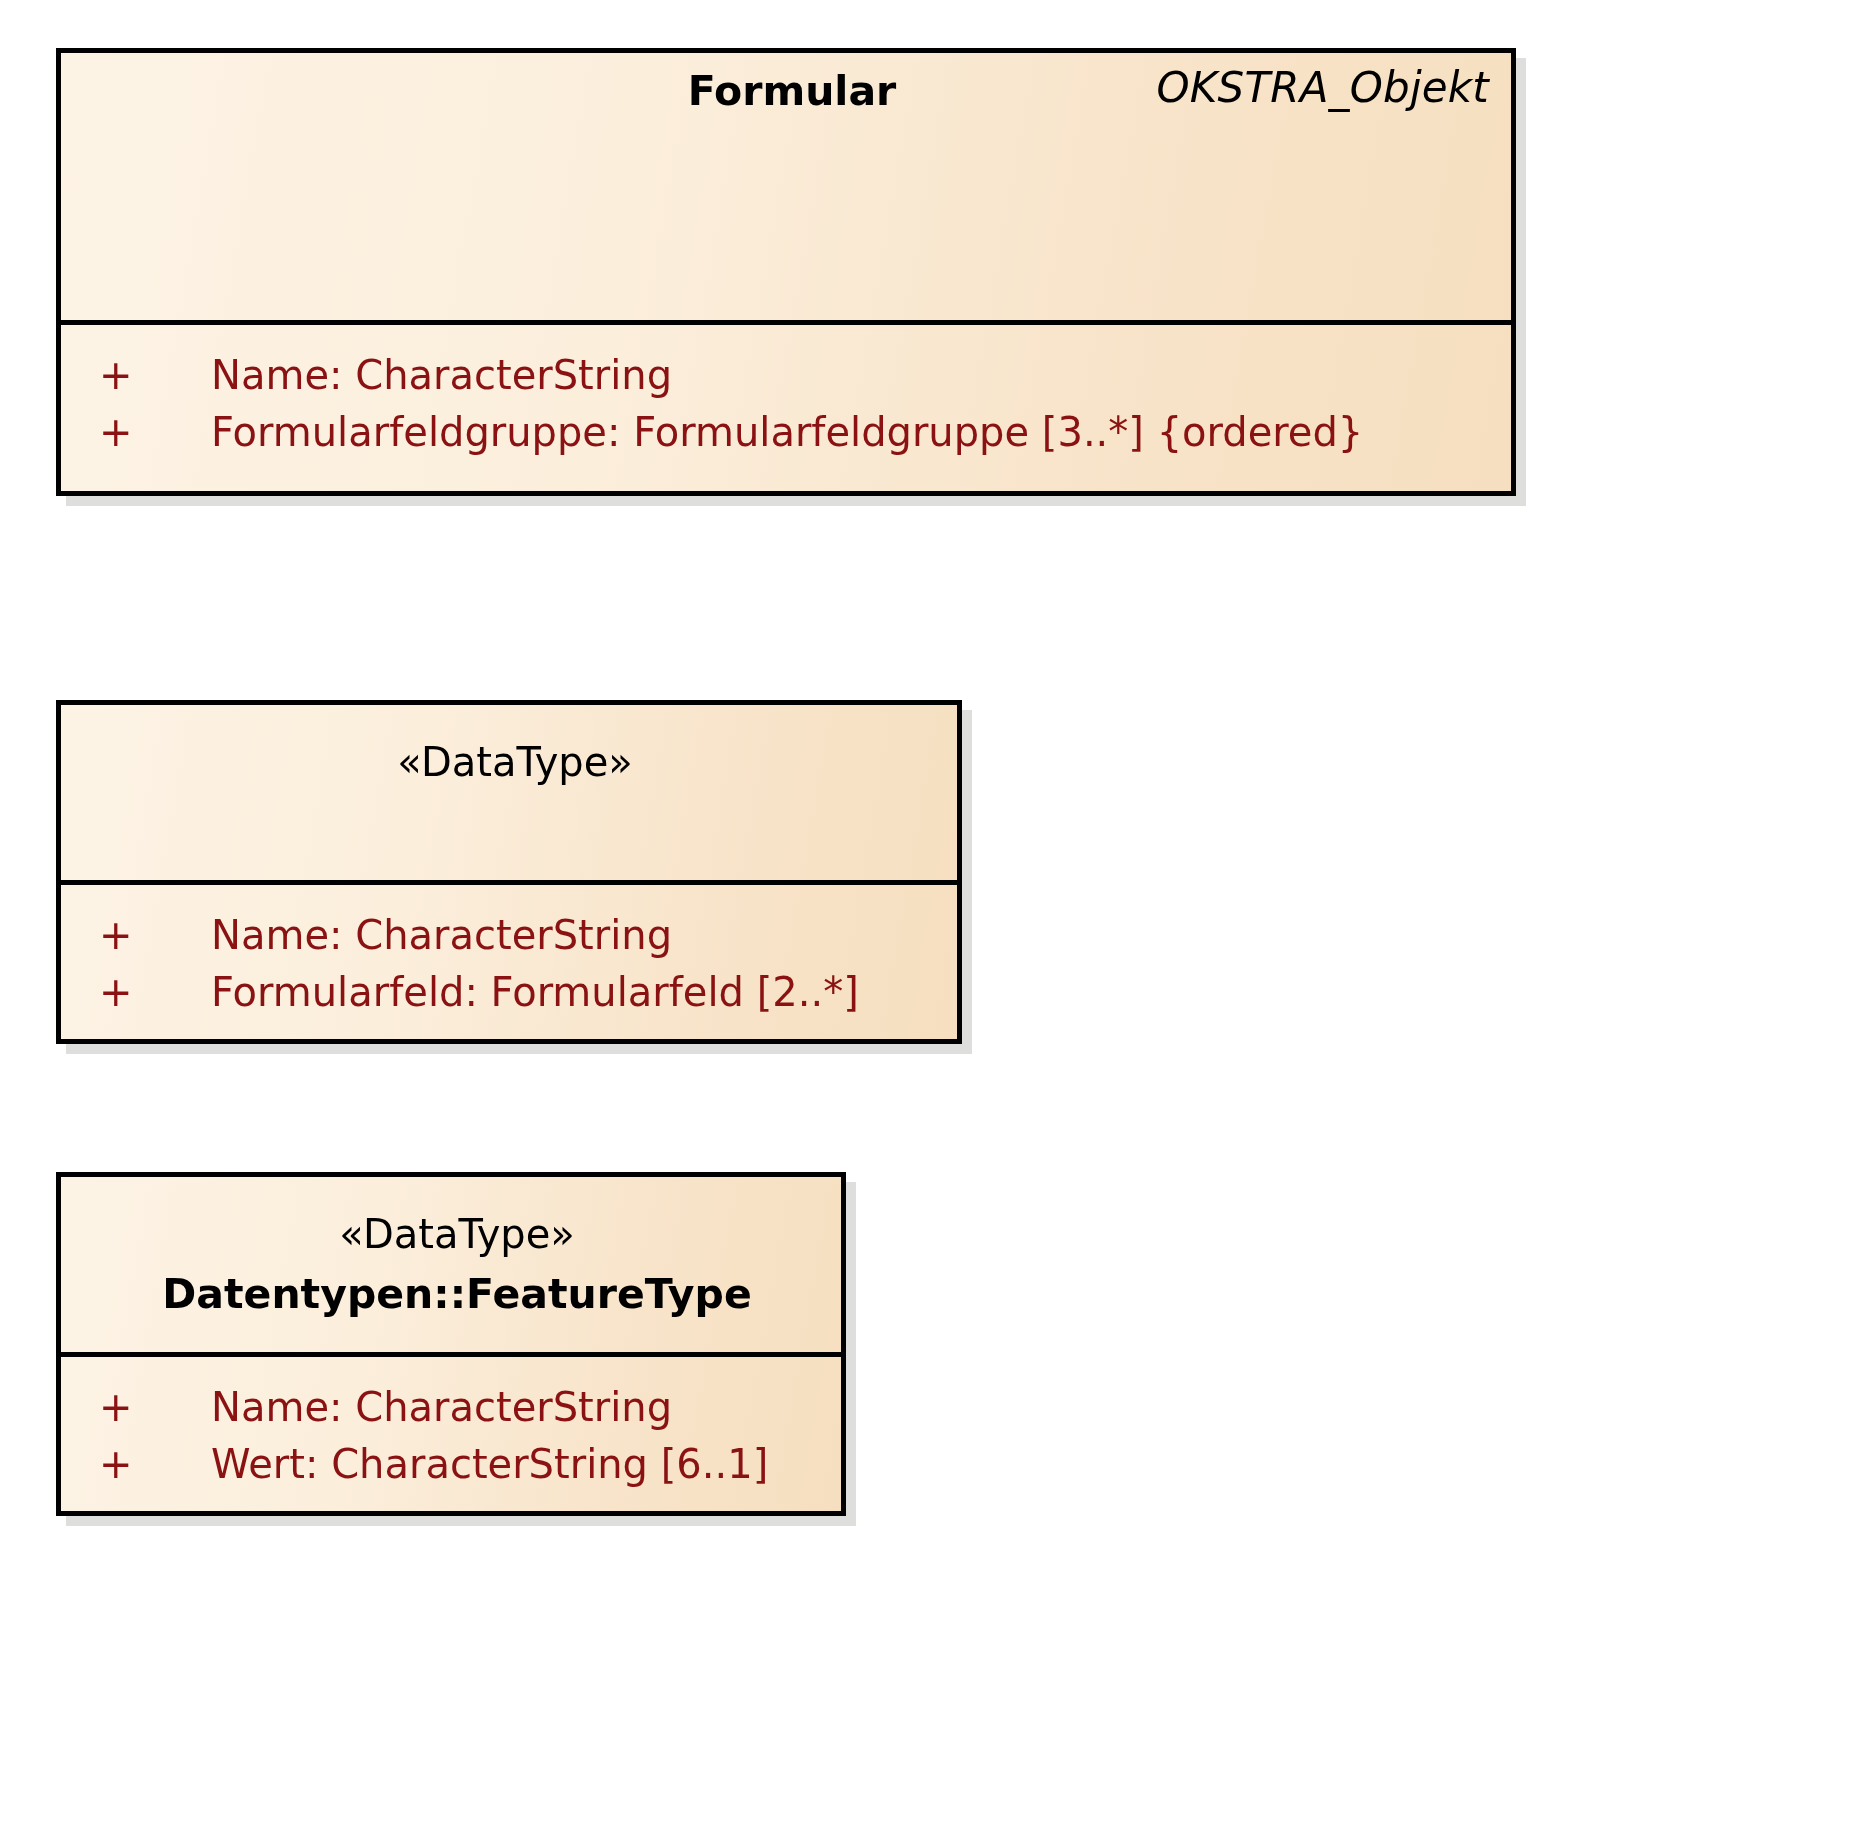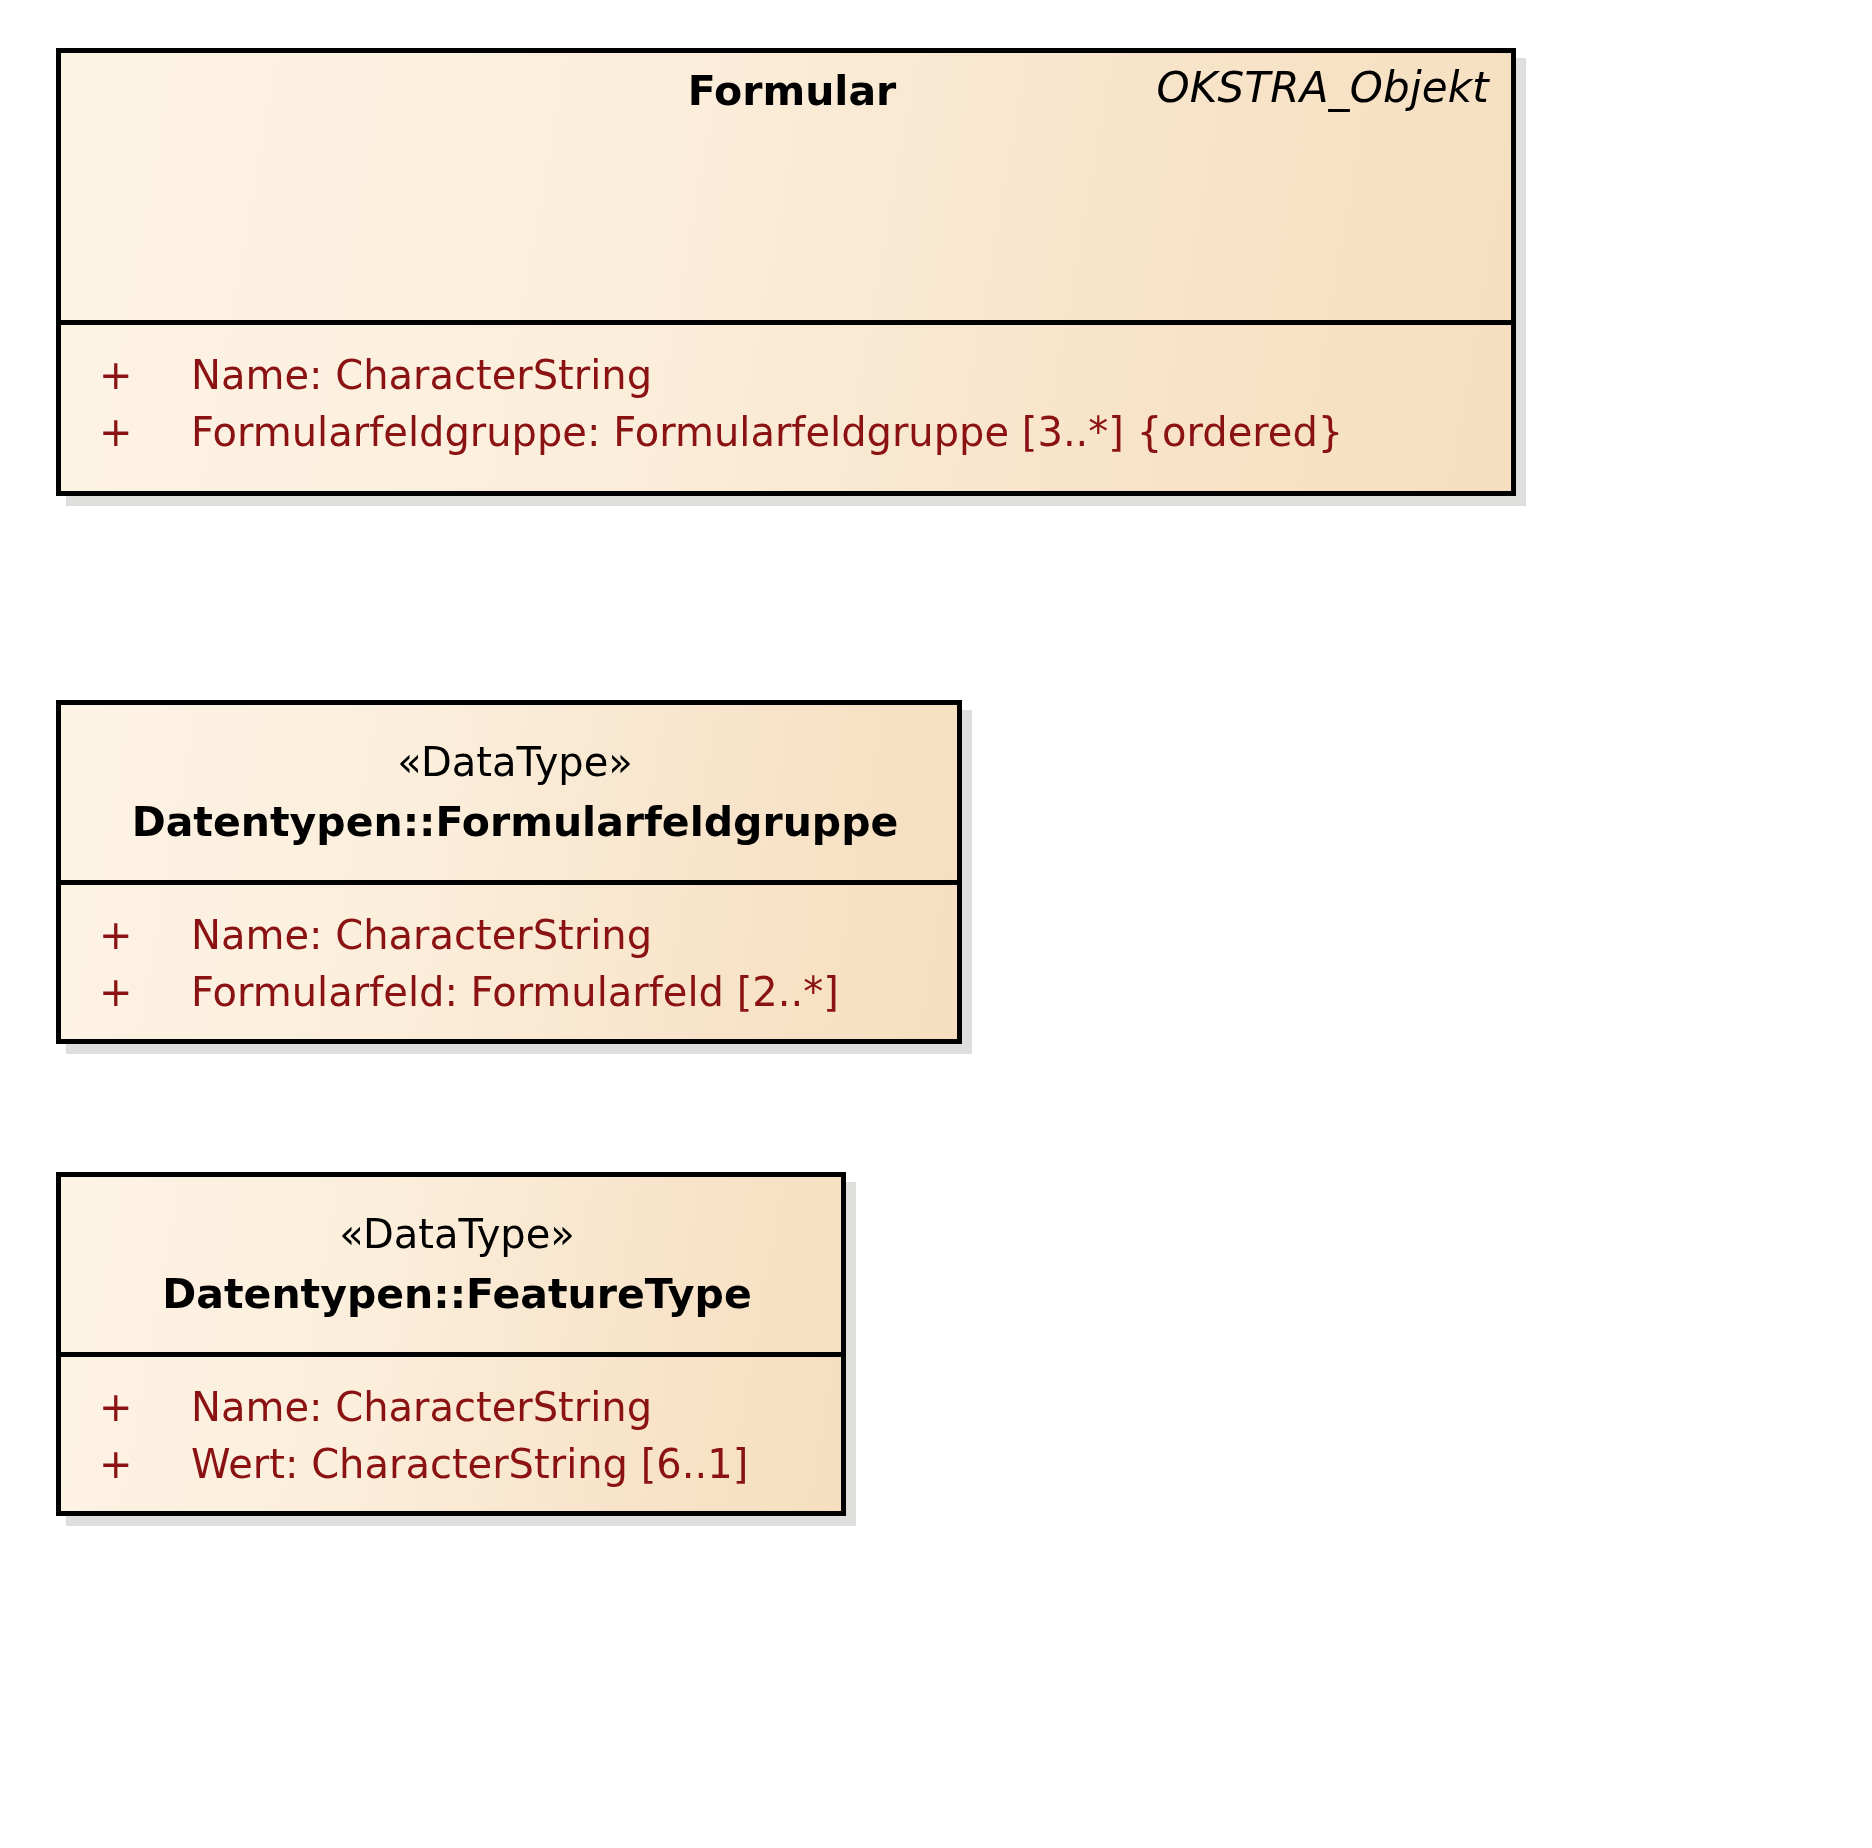--- a/index.html
+++ b/index.html
@@ -78,20 +78,21 @@
     white-space: nowrap;
   }
   .attr-vis {
     flex: 0 0 auto;
     text-align: left;
     color: #8a1212;
   }
   .attr-text {
     flex: 0 1 auto;
     color: #8a1212;
+    margin-left: 20px;
   }
 
   
   #class-formular {
     left: 56px;
     top: 48px;
     width: 1460px;
     height: 448px;
   }
   #class-formular .uml-header { height: 272px; padding-top: 0; }
@@ -145,21 +146,20 @@
       <div class="attr-row">
         <span class="attr-vis">+</span>
         <span class="attr-text">Formularfeldgruppe: Formularfeldgruppe [3..*] {ordered}</span>
       </div>
     </div>
   </div>
 
   <div class="uml-class" id="class-formularfeldgruppe">
     <div class="uml-header">
       <div class="stereotype">«DataType»</div>
-      <div class="class-name">Datentypen::Formularfeldgruppe</div>
     </div>
     <div class="uml-attrs">
       <div class="attr-row">
         <span class="attr-vis">+</span>
         <span class="attr-text">Name: CharacterString</span>
       </div>
       <div class="attr-row">
         <span class="attr-vis">+</span>
         <span class="attr-text">Formularfeld: Formularfeld [2..*]</span>
       </div>

